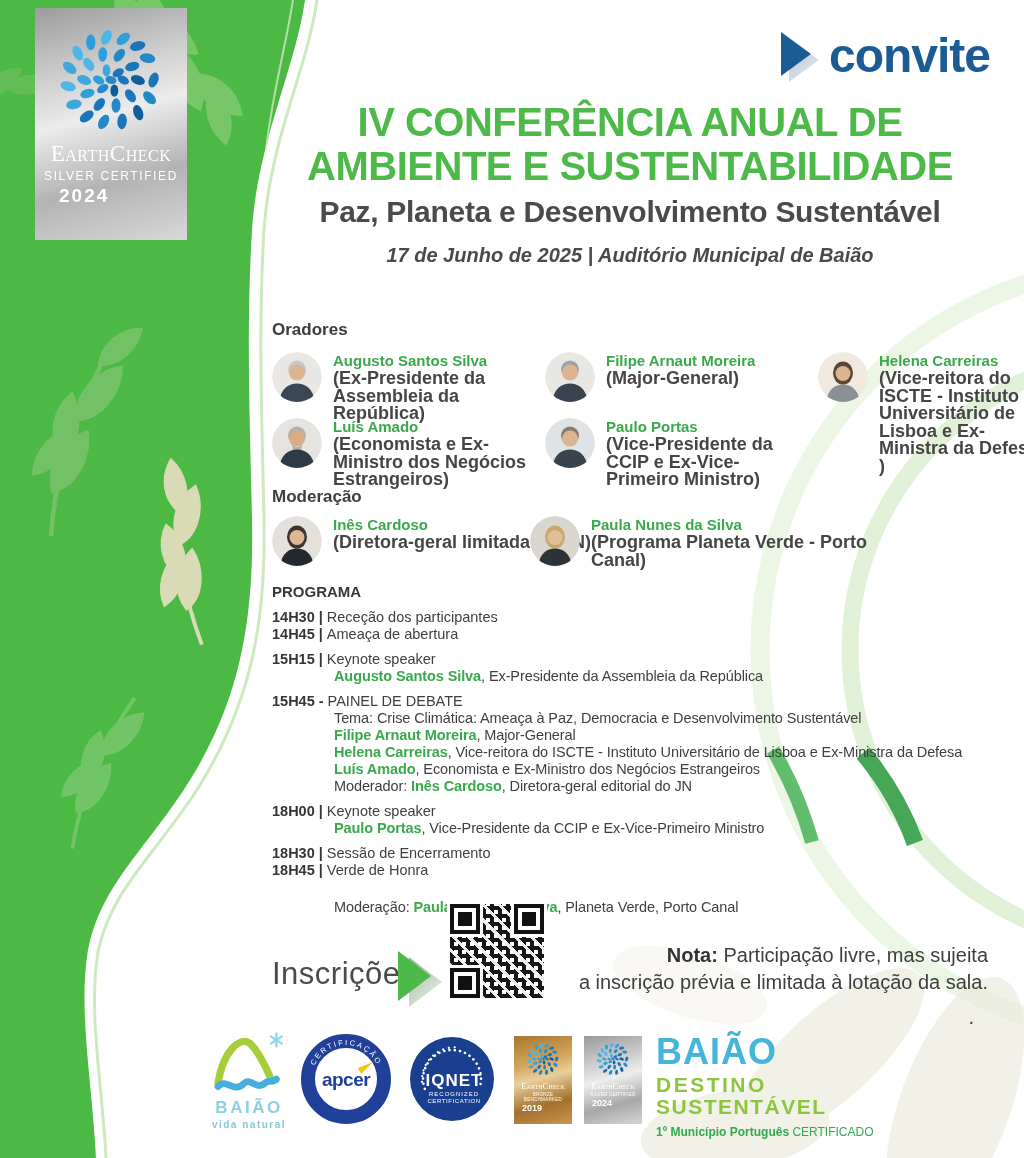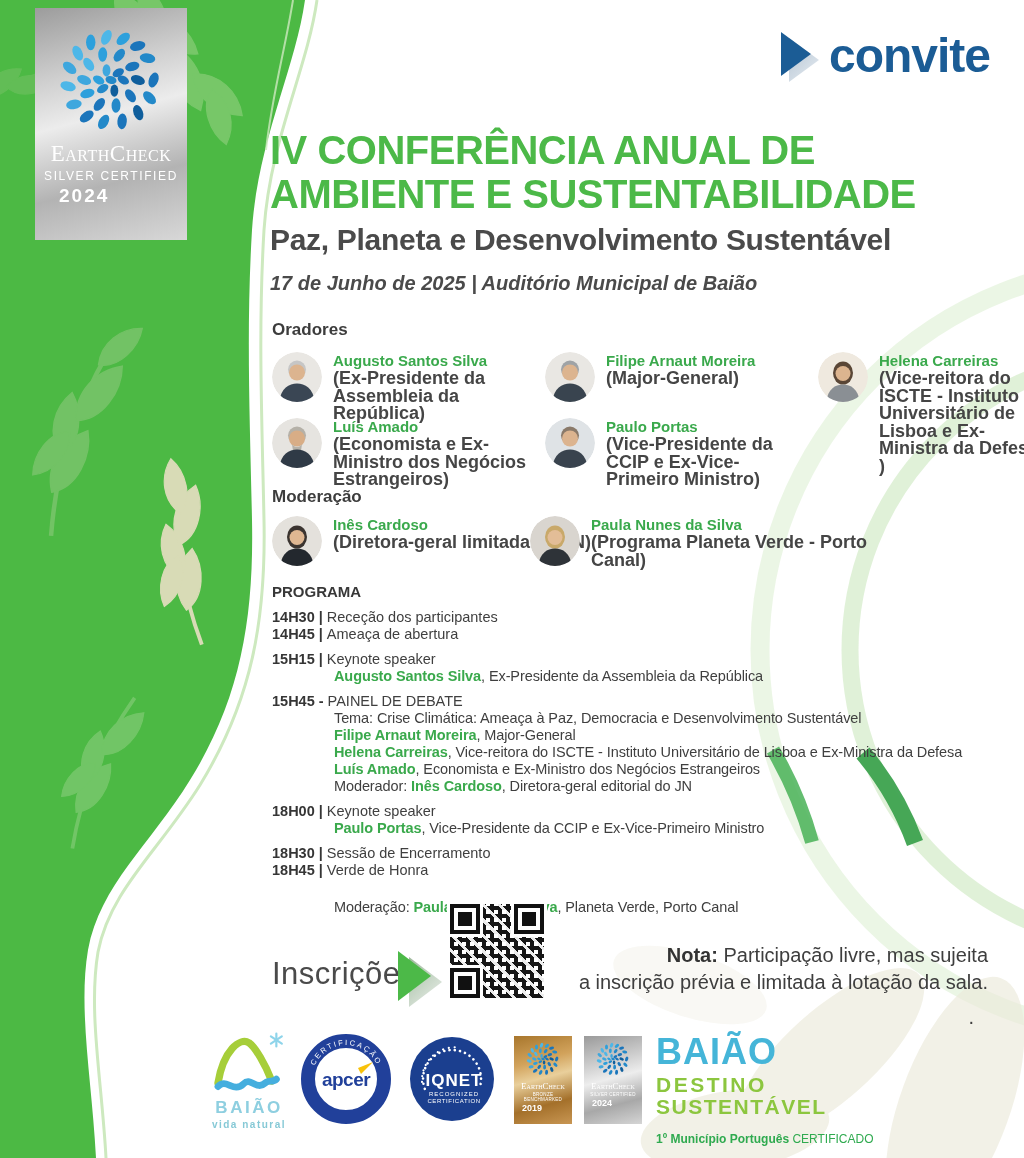--- a/index.html
+++ b/index.html
@@ -20,21 +20,21 @@
   
   .convite{right:34px;top:30px;display:flex;align-items:center;gap:14px;}
   .conv-arrow{position:relative;width:34px;height:52px;}
   .conv-arrow .t1{position:absolute;left:8px;top:8px;width:30px;height:44px;
      clip-path:polygon(0 0,100% 50%,0 100%);background:linear-gradient(135deg,#aebfcf,#e9eef3);}
   .conv-arrow .t2{position:absolute;left:0;top:2px;width:30px;height:44px;
      clip-path:polygon(0 0,100% 50%,0 100%);background:#1b5c95;}
   .conv-text{font-size:48px;font-weight:bold;color:#1b5c95;letter-spacing:-1px;line-height:1;}
 
   
-  .titleblock{left:270px;top:100px;width:720px;margin-top:28px;}
+  .titleblock{left:270px;top:100px;width:720px;text-align:center;}
   .t1,.t2{font-size:40px;line-height:44px;font-weight:800;color:#4cb948;letter-spacing:-.5px;}
   .sub{font-size:30px;font-weight:800;color:#4a4a4a;margin-top:7px;letter-spacing:-.3px;}
   .datev{font-size:20px;font-weight:bold;font-style:italic;color:#4a4a4a;margin-top:15px;}
 
   
   .sec-head{font-size:17px;font-weight:bold;color:#3c3c3c;}
   .person{position:absolute;display:flex;gap:11px;z-index:2;}
   .avatar{width:50px;height:50px;flex:0 0 50px;}
   .avatar svg{width:50px;height:50px;display:block;}
   .pname{font-size:15px;font-weight:bold;color:#3aa94c;line-height:18px;}
@@ -82,21 +82,21 @@
   .ecmini .globe{margin-top:5px;}
   .ec19{left:514px;top:1036px;background:linear-gradient(165deg,#a8762c 0%,#d2a35c 30%,#e9cf9b 48%,#a4702a 75%,#c89653 100%);}
   .ec24{left:584px;top:1036px;background:linear-gradient(165deg,#9a9a9a 0%,#cdcdcd 30%,#ededed 48%,#a8a8a8 75%,#d5d5d5 100%);}
   .ecmini .b{font-family:"Liberation Serif",serif;font-variant:small-caps;font-size:9px;line-height:9px;margin-top:1px;}
   .ecmini .l{font-size:4.5px;letter-spacing:.3px;margin-top:1px;}
   .ecmini .y{font-size:9px;font-weight:bold;text-align:left;padding-left:8px;margin-top:1px;}
   .destino{left:656px;top:1035px;z-index:2;}
   .d1{font-size:36px;font-weight:800;color:#45b5d8;letter-spacing:1px;line-height:34px;}
   .d2{font-size:21px;font-weight:800;color:#8cc63f;letter-spacing:2.5px;line-height:22px;margin-top:5px;}
   .d3{font-size:21px;font-weight:800;color:#8cc63f;letter-spacing:1.5px;line-height:22px;}
-  .d4{font-size:12px;font-weight:bold;color:#2faa4f;margin-top:14px;}
+  .d4{font-size:12px;font-weight:bold;color:#2faa4f;margin-top:7px;}
   .d4 .em{font-weight:400;}
 </style>
 </head>
 <body>
 
 <div class="page">
 
   <svg width="0" height="0" style="position:absolute" aria-hidden="true">
     <defs>
       <clipPath id="avclip">

